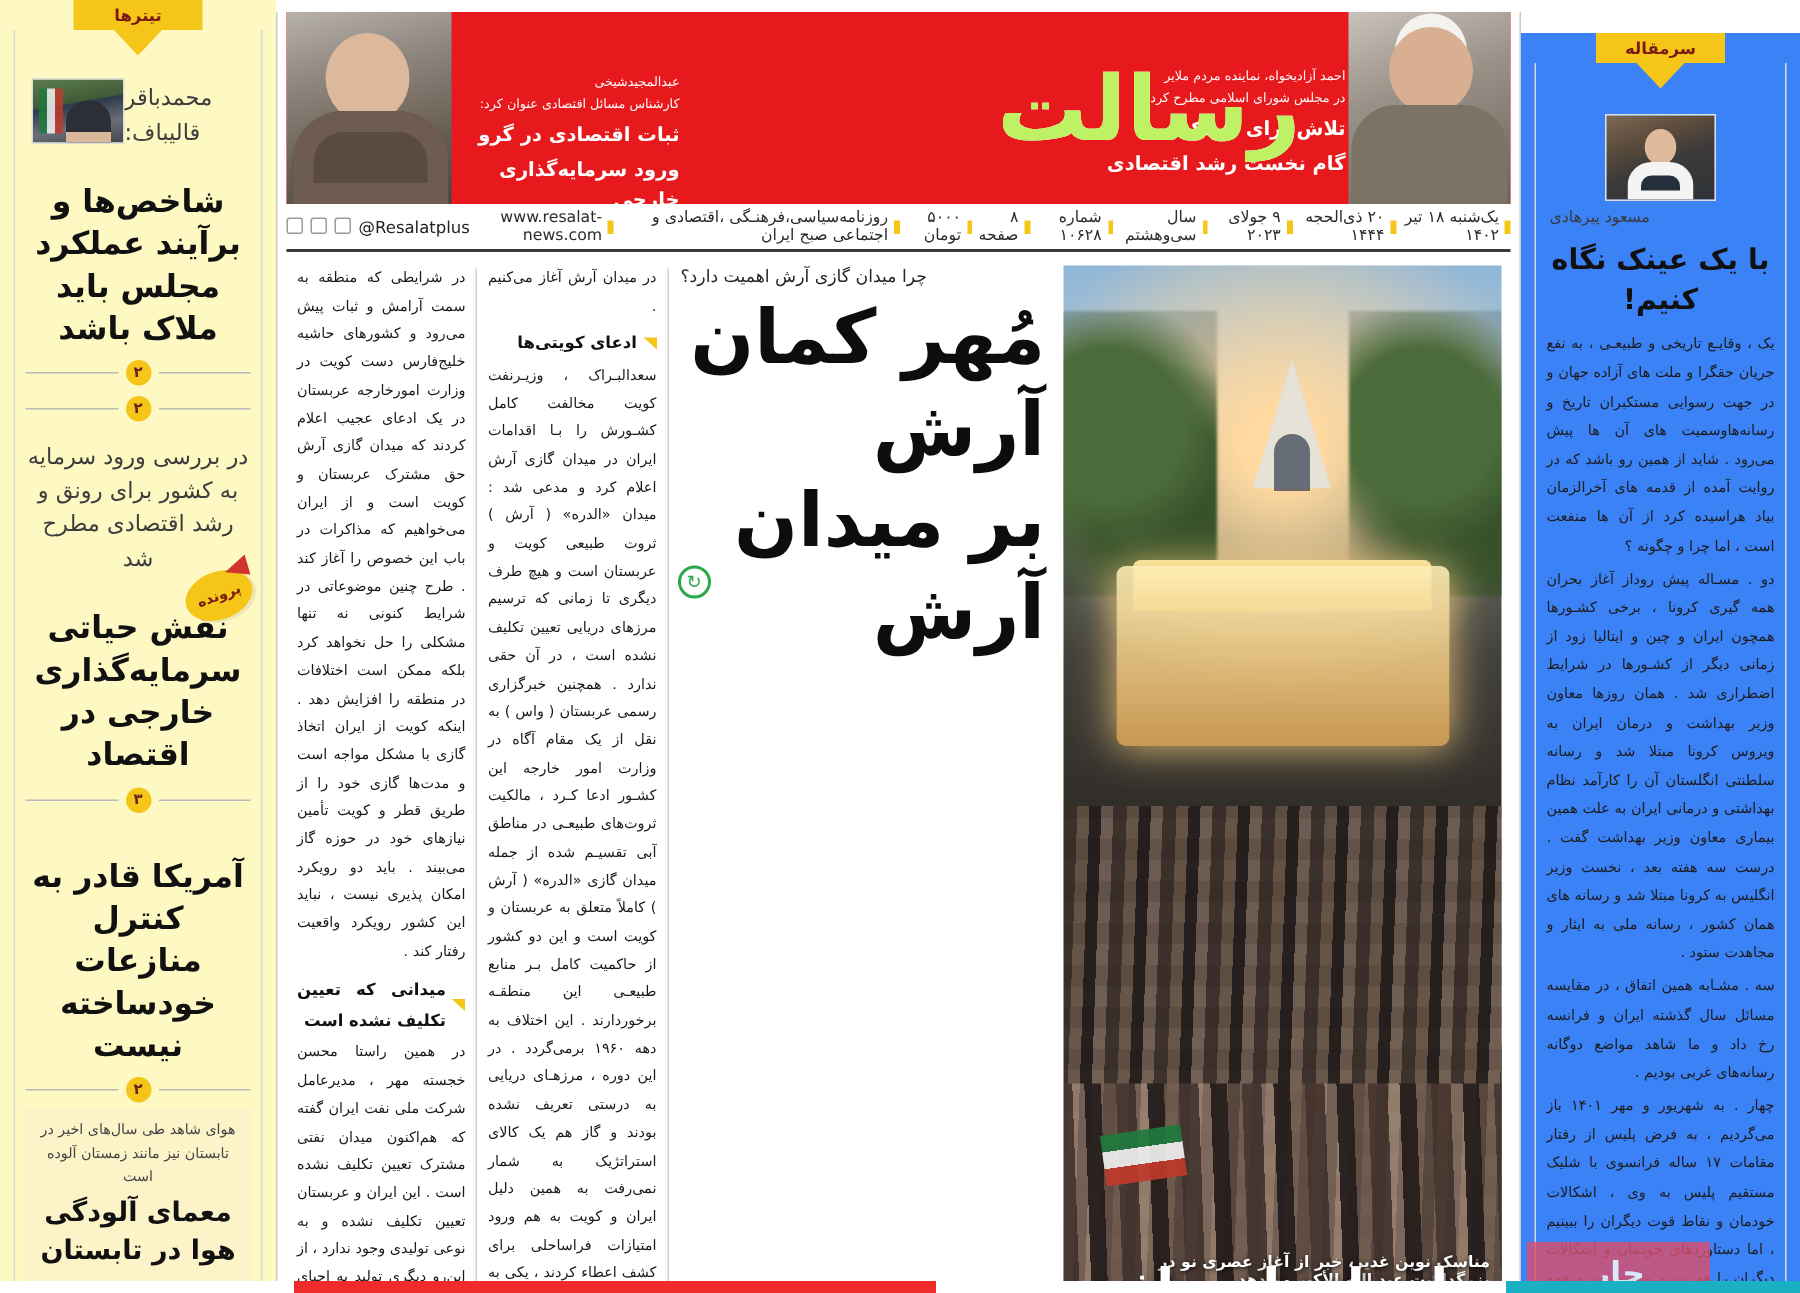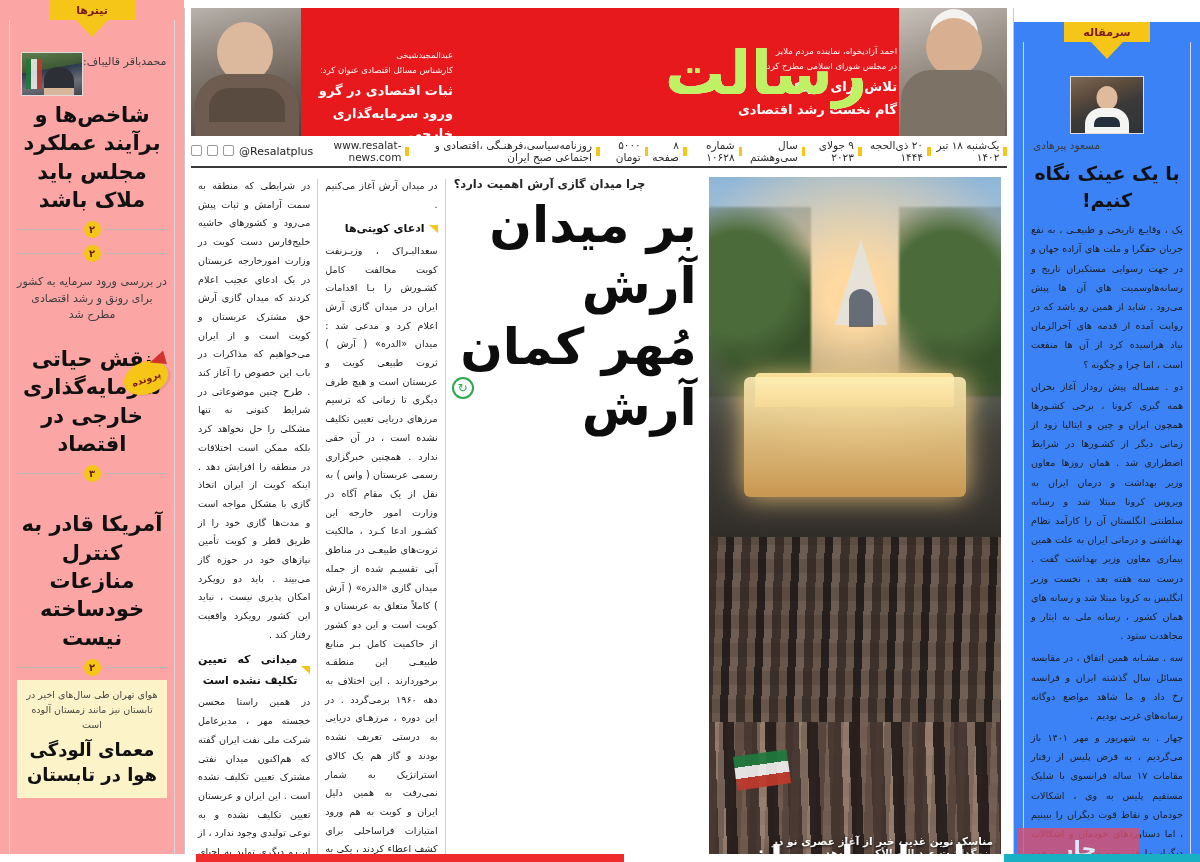--- a/index.html
+++ b/index.html
@@ -19,21 +19,21 @@
   }
 
   
   .col { position: relative; height: 862px; }
   .rule-v {
     width: 1px; background: #c9c9c9; height: 846px; margin-top: 8px;
     flex: 0 0 1px;
   }
 
   
-  .side-right { width: 186px; padding: 0 9px; background:#fca5a5; }
+  .side-right { width: 186px; padding: 0 9px; background:#fef9c3; }
   .tab-badge {
     position: relative;
     width: 86px; margin: 0 auto;
     background: #f5c518;
     color: #7a1b14;
     font-size: 11px; font-weight: bold;
     text-align: center;
     padding: 4px 0 3px;
     letter-spacing: .5px;
   }
@@ -57,21 +57,21 @@
     content:""; position:absolute; left:4px; top:6px; width:16px; height:30px;
     background:linear-gradient(90deg,#1f7a3d 0 33%,#f2f2f2 33% 66%,#c0392b 66% 100%);
     opacity:.85;
   }
   .hl-photo::after {
     content:""; position:absolute; right:8px; bottom:0; width:30px; height:28px;
     border-radius:14px 14px 0 0; background:#2d2f36;
     box-shadow: 0 -9px 0 -2px #d9b79a inset;
   }
   .hl-kicker {
-    font-size: 11px; color:#3d3d3d; text-align:left; line-height:1.5;
+    font-size: 15px; color:#3d3d3d; text-align:left; line-height:1.5;
     padding: 2px 0 3px; clear: none;
   }
   .hl-title {
     font-size: 18px; font-weight: bold; color:#111; line-height: 1.38;
     text-align: center; clear: both; padding-top: 2px; margin-top: 16px;
   }
   .hl-title.xl { font-size: 21px; line-height:1.35; }
   .pagenum-rule {
     display:flex; align-items:center; gap:5px; margin: 7px 0 4px;
   }
@@ -182,21 +182,21 @@
   .txtcol { width: 160px; padding: 0 7px; font-size: 9.6px; line-height: 1.95;
             text-align: justify; color:#1a1a1a; direction: rtl; }
   .txtcol p { margin-bottom: 2px; text-align: justify; }
   .sub-h { font-size: 11px; font-weight: bold; color:#111; margin: 4px 0 2px; display:flex; align-items:center; gap:4px; }
   .sub-h .mk {
     width:0;height:0; border-top:8px solid #f5c518; border-left:9px solid transparent; flex:0 0 auto;
   }
   .col-sep { width:1px; background:#cfcfcf; margin: 2px 0; flex:0 0 1px; }
 
   .headwrap { width: 332px; padding: 0 8px; direction: rtl; position:relative; }
-  .kicker-main { font-size: 11.5px; color:#262626; text-align:left; font-weight:700; padding-bottom:4px; }
+  .kicker-main { font-size: 11.5px; color:#262626; text-align:left; font-weight:400; padding-bottom:4px; }
   .headline-main {
     font-size: 50px; font-weight: bold; color:#0d0d0d; line-height: 1.22;
     text-align: right; letter-spacing:-1px;
   }
   .headline-main .l2 { display:block; }
   .recycle {
     position:absolute; left: 6px; top: 200px;
     width:22px;height:22px; border-radius:50%;
     border:2px solid #2aa84a; color:#2aa84a; font-size:12px;
     display:flex;align-items:center;justify-content:center;
@@ -355,21 +355,21 @@
       <div class="hl-item">
         <div class="hl-title xl">آمریکا قادر به کنترل منازعات خودساخته نیست</div>
       </div>
       <div class="pagenum-rule">
         <div class="ln"></div>
         <div class="pagenum">۲</div>
         <div class="ln"></div>
       </div>
 
       <div class="pollution-box">
-        <div class="pollution-kicker">هوای تهران طی سال‌های اخیر در تابستان نیز مانند زمستان آلوده است</div>
+        <div class="pollution-kicker">هوای شاهد طی سال‌های اخیر در تابستان نیز مانند زمستان آلوده است</div>
         <div class="pollution-title">معمای آلودگی هوا در تابستان</div>
 
       </div>
 
     </div>
   </div>
 
   <div class="rule-v"></div>
 
   <div class="col main">
@@ -448,22 +448,22 @@
         </div>
         <p>سعدالبـراک ، وزیـرنفت کویت مخالفت کامل کشـورش را بـا اقدامات ایران در میدان گازی آرش اعلام کرد و مدعی شد : میدان «الدره» ( آرش ) ثروت طبیعی کویت و عربستان است و هیچ طرف دیگری تا زمانی که ترسیم مرزهای دریایی تعیین تکلیف نشده است ، در آن حقی ندارد . همچنین خبرگزاری رسمی عربستان ( واس ) به نقل از یک مقام آگاه در وزارت امور خارجه این کشـور ادعا کـرد ، مالکیت ثروت‌های طبیعـی در مناطق آبی تقسیـم شده از جمله میدان گازی «الدره» ( آرش ) کاملاً متعلق به عربستان و کویت است و این دو کشور از حاکمیت کامل بـر منابع طبیعـی این منطقـه برخوردارند . این اختلاف به دهه ۱۹۶۰ برمی‌گردد . در این دوره ، مرزهـای دریایی به درستی تعریف نشده بودند و گاز هم یک کالای استراتژیک به شمار نمی‌رفت به همین دلیل ایران و کویت به هم ورود امتیازات فراساحلی برای کشف اعطاء کردند ، یکی به شرکت نفت ایران و دیگری به روال ژاپنی ، یک بخشی از BP شد و دیگری به روپال دال حق شد .</p>
 
       </div>
 
       <div class="col-sep"></div>
 
       <div class="headwrap">
         <div class="kicker-main">چرا میدان گازی آرش اهمیت دارد؟</div>
         <div class="headline-main">
+          <span class="l2">مُهر کمان آرش</span>
           <span class="l2">بر میدان آرش</span>
-          <span class="l2">مُهر کمان آرش</span>
         </div>
         <div class="recycle">↻</div>
       </div>
 
       <div class="photo-wrap">
         <div class="photo">
           <div class="trees-l"></div>
           <div class="trees-r"></div>
           <div class="tower"></div>
           <div class="tower-hole"></div>

